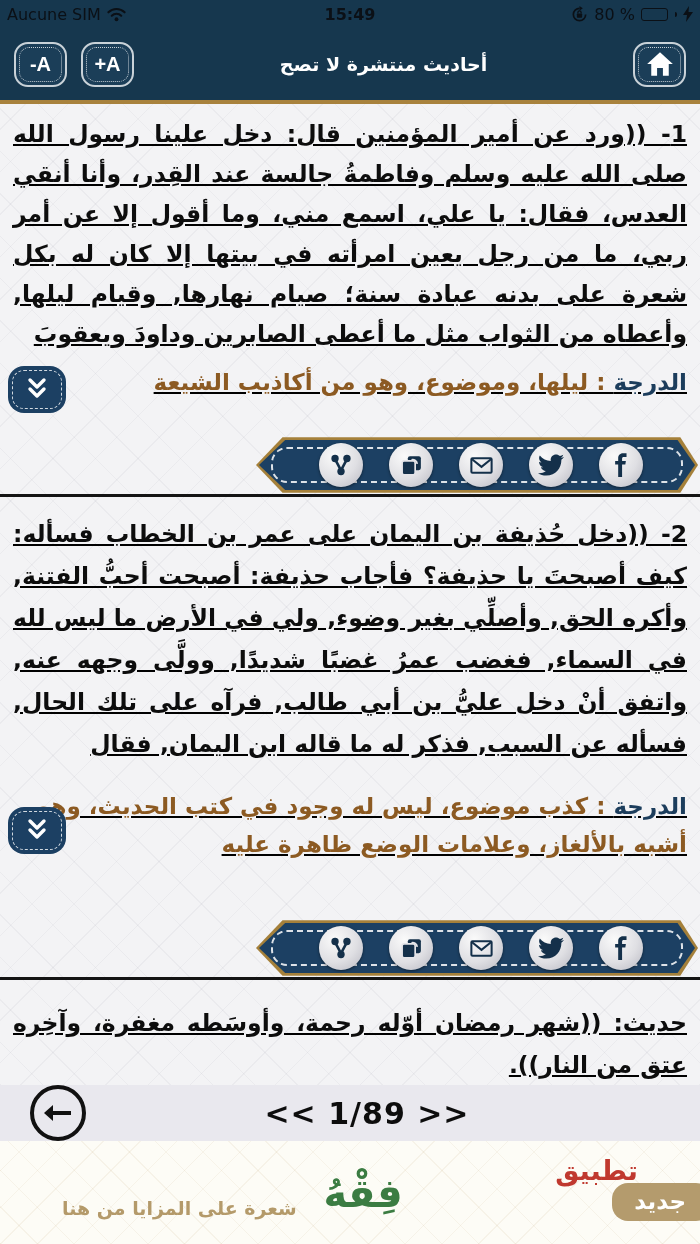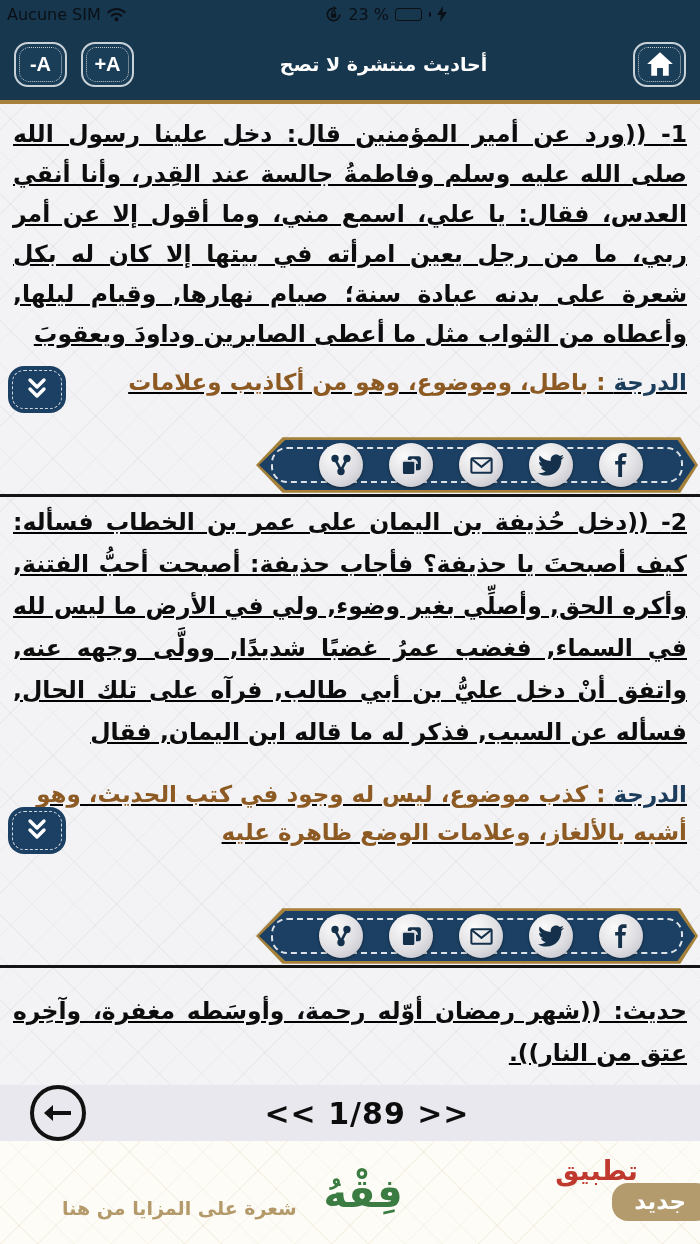--- a/index.html
+++ b/index.html
@@ -27,21 +27,21 @@
   .content { height:981px; overflow:hidden;
     background-color:#f3f3f5;
     background-image:
       repeating-linear-gradient(45deg, rgba(150,150,165,.09) 0 1px, transparent 1px 30px),
       repeating-linear-gradient(-45deg, rgba(150,150,165,.09) 0 1px, transparent 1px 30px);
     text-decoration: underline;
   }
   .card { position:relative; }
   .htext { direction:rtl; text-align:justify; text-align-last:right; color:#0d0d0d; font-weight:700; margin:0 13px; }
   .htext.h1 { font-size:23.5px; line-height:40px; padding-top:10px; }
-  .htext.h2 { font-size:23.5px; line-height:42px; padding-top:4px; }
+  .htext.h2 { font-size:23.5px; line-height:42px; padding-top:16px; }
   .grade { direction:rtl; text-align:right; margin:0 13px; font-weight:700; font-size:23px; }
   .grade.g1 { line-height:36px; padding-top:10px; }
   .grade.g2 { line-height:38px; padding-top:22px; }
   .grade .lbl { color:#1c3d5c; }
   .grade .val { color:#8c5a22; }
 
   .expand-btn { position:absolute; left:8px; width:58px; height:47px; background:#1c4063; border-radius:16px; border:none; display:flex; align-items:center; justify-content:center; cursor:pointer; }
   .expand-btn .dots { position:absolute; inset:4px; border:1.5px dashed rgba(255,255,255,.8); border-radius:12px; pointer-events:none; }
   .exp1 { top:262px; } .exp2 { top:310px; }
 
@@ -90,30 +90,31 @@
     <div class="sb-left">
       <span>Aucune SIM</span>
       <span>
         <svg width="19" height="15" viewBox="0 0 20 15">
           <path d="M1.5 5.2 A12 12 0 0 1 18.5 5.2" fill="none" stroke="#0b1016" stroke-width="2.2" stroke-linecap="round"></path>
           <path d="M5 8.8 A7.2 7.2 0 0 1 15 8.8" fill="none" stroke="#0b1016" stroke-width="2.2" stroke-linecap="round"></path>
           <circle cx="10" cy="12.5" r="2" fill="#0b1016"></circle>
         </svg>
       </span>
     </div>
+    <div class="sb-center">15:49</div>
     <div class="sb-right">
       <span>
         <svg width="17" height="17" viewBox="0 0 18 18">
           <path d="M15.5 9 A6.5 6.5 0 1 1 9 2.5" fill="none" stroke="#0b1016" stroke-width="1.8"></path>
           <path d="M9 0 L12.5 2.5 L9 5 Z" fill="#0b1016"></path>
           <rect x="6.2" y="8" width="5.6" height="4.4" rx="0.8" fill="#0b1016"></rect>
           <path d="M7.3 8 V6.8 a1.7 1.7 0 0 1 3.4 0 V8" fill="none" stroke="#0b1016" stroke-width="1.4"></path>
         </svg>
       </span>
-      <span>23 %</span>
+      <span>80 %</span>
       <span class="battery-body"><span class="battery-fill"></span></span>
       <span class="battery-cap"></span>
       <span>
         <svg width="10" height="16" viewBox="0 0 10 16">
             <polygon points="6,0 0,9 4,9 3,16 10,6 5.5,6" fill="#0b1016"></polygon>
           </svg>
       </span>
     </div>
   </div>
 
@@ -137,21 +138,21 @@
         </svg>
       </span>
     </button>
   </div>
 
   <div class="content">
 
     <div class="card">
       <p class="htext h1">1- ((ورد عن أمير المؤمنين قال: دخل علينا رسول الله صلى الله عليه وسلم وفاطمةُ جالسة عند القِدر، وأنا أنقي العدس، فقال: يا علي، اسمع مني، وما أقول إلا عن أمر ربي، ما من رجل يعين امرأته في بيتها إلا كان له بكل شعرة على بدنه عبادة سنة؛ صيام نهارها, وقيام ليلها, وأعطاه من الثواب مثل ما أعطى الصابرين وداودَ ويعقوبَ</p>
       <p class="grade g1">
-        <span class="lbl">الدرجة</span><span class="val"> : باطل، وموضوع، وهو من أكاذيب وعلامات</span>
+        <span class="lbl">الدرجة</span><span class="val"> : ليلها، وموضوع، وهو من أكاذيب الشيعة</span>
       </p>
       <button class="expand-btn exp1">
           <span class="dots"></span>
         <span>
           <svg width="24" height="26" viewBox="0 0 24 26">
             <polyline points="5,3 12,10 19,3" fill="none" stroke="#fff" stroke-width="3.4" stroke-linecap="round" stroke-linejoin="round"></polyline>
             <polyline points="5,12 12,19 19,12" fill="none" stroke="#fff" stroke-width="3.4" stroke-linecap="round" stroke-linejoin="round"></polyline>
           </svg>
         </span>
       </button>

